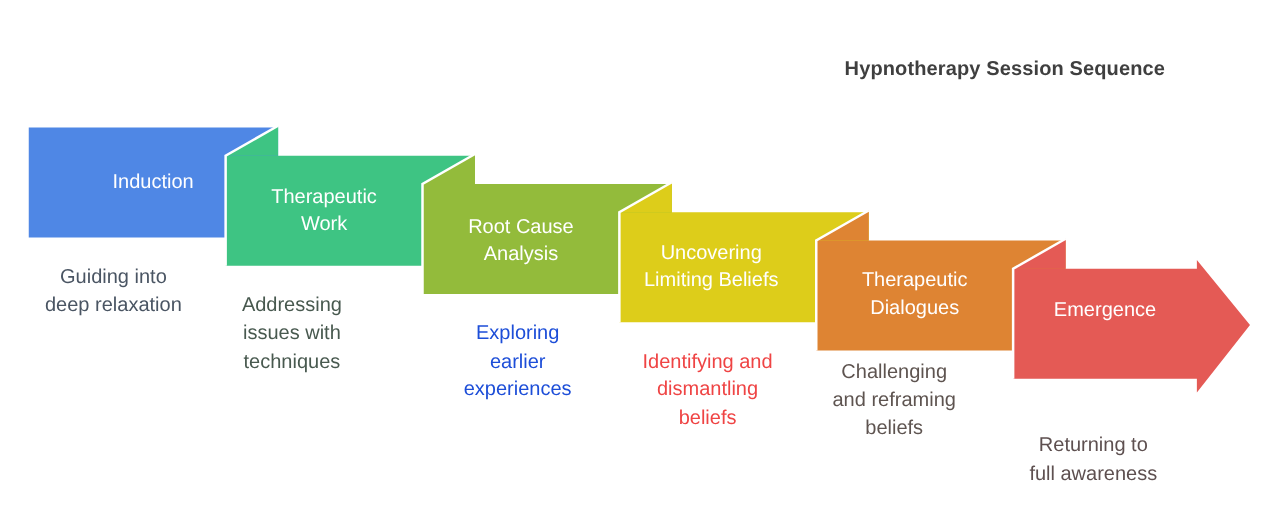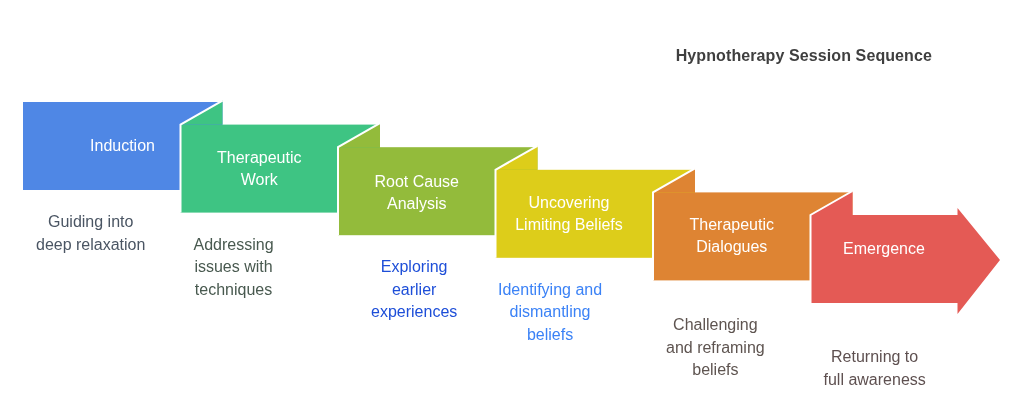--- a/index.html
+++ b/index.html
@@ -99,21 +99,21 @@
   </div>
 <div id="descs">
     <div class="step-desc" style="left: 36px; top: 211px; color: rgb(74, 85, 99);">Guiding into
 deep relaxation</div>
     <div class="step-desc" style="left: 193.5px; top: 233.6px; color: rgb(72, 89, 79);">Addressing
 issues with
 techniques</div>
     <div class="step-desc" style="left: 351px; top: 256.2px; color: #1d4ed8; margin-left: 20px;">Exploring
 earlier
 experiences</div>
-    <div class="step-desc" style="left: 498px; top: 278.8px; color: #3b82f6;">Identifying and
+    <div class="step-desc" style="left: 514px; top: 278.8px; color: #ef4444;">Identifying and
 dismantling
 beliefs</div>
-    <div class="step-desc" style="left: 666px; top: 314px; color: rgb(94, 84, 80);">Challenging
+    <div class="step-desc" style="left: 666px; top: 287px; color: rgb(94, 84, 80);">Challenging
 and reframing
 beliefs</div>
     <div class="step-desc" style="left: 823.5px; top: 324px; color: rgb(94, 80, 80); margin-top: 22px;">Returning to
 full awareness</div>
   </div>
 
 </body></html>

